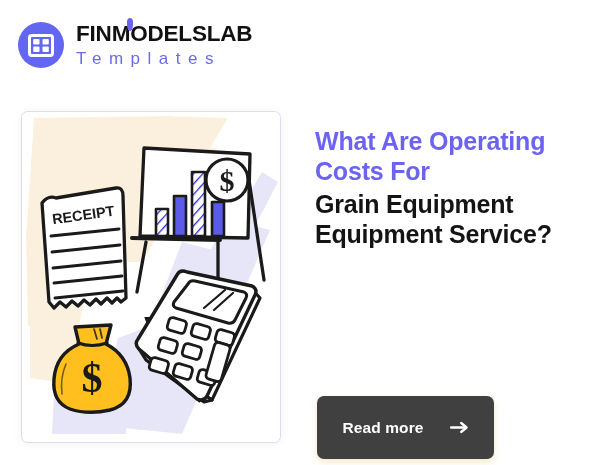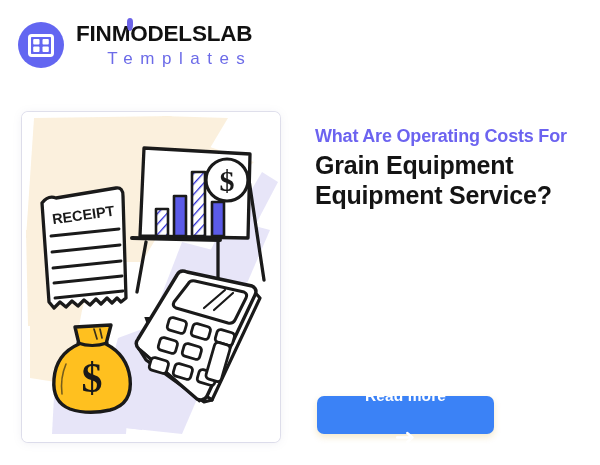--- a/index.html
+++ b/index.html
@@ -15,21 +15,20 @@
     overflow: hidden;
   }
 
   
   #brand-header {
     position: absolute;
     left: 18px;
     top: 22px;
     display: flex;
     align-items: center;
-    text-align: right;
   }
   #brand-logo-mark {
     width: 46px;
     height: 46px;
     border-radius: 50%;
     background: #6366F1;
     display: flex;
     align-items: center;
     justify-content: center;
     flex: 0 0 auto;
@@ -86,53 +85,52 @@
   #illustration-card svg { display: block; }
 
   
   #content-column {
     position: absolute;
     left: 315px;
     top: 126px;
     width: 272px;
   }
   #headline-accent {
-    font-size: 18px;
+    font-size: 25px;
     font-weight: 700;
     line-height: 1.21;
     color: #6C63F0;
     margin: 0;
     letter-spacing: -0.2px;
   }
   #headline-main {
     font-size: 25px;
     font-weight: 700;
     line-height: 1.21;
     color: #141414;
     margin: 2px 0 0 0;
     letter-spacing: -0.2px;
   }
 
   #cta-button {
     position: absolute;
     left: 317px;
     top: 396px;
     width: 177px;
-    height: 38px;
-    background: #3b82f6;
+    height: 63px;
+    background: #404040;
     border: none;
     border-radius: 7px;
     box-shadow: 0 3px 7px rgba(200,150,10,0.22);
     display: flex;
     align-items: center;
     justify-content: center;
     gap: 26px;
     cursor: pointer;
     padding: 0;
-    flex-direction: column;
   }
   #cta-label {
     font-size: 15.5px;
     font-weight: 700;
     color: #ffffff;
     letter-spacing: 0.1px;
     font-family: "Liberation Sans", sans-serif;
   }
   #cta-arrow-icon { display: block; }
 </style>

